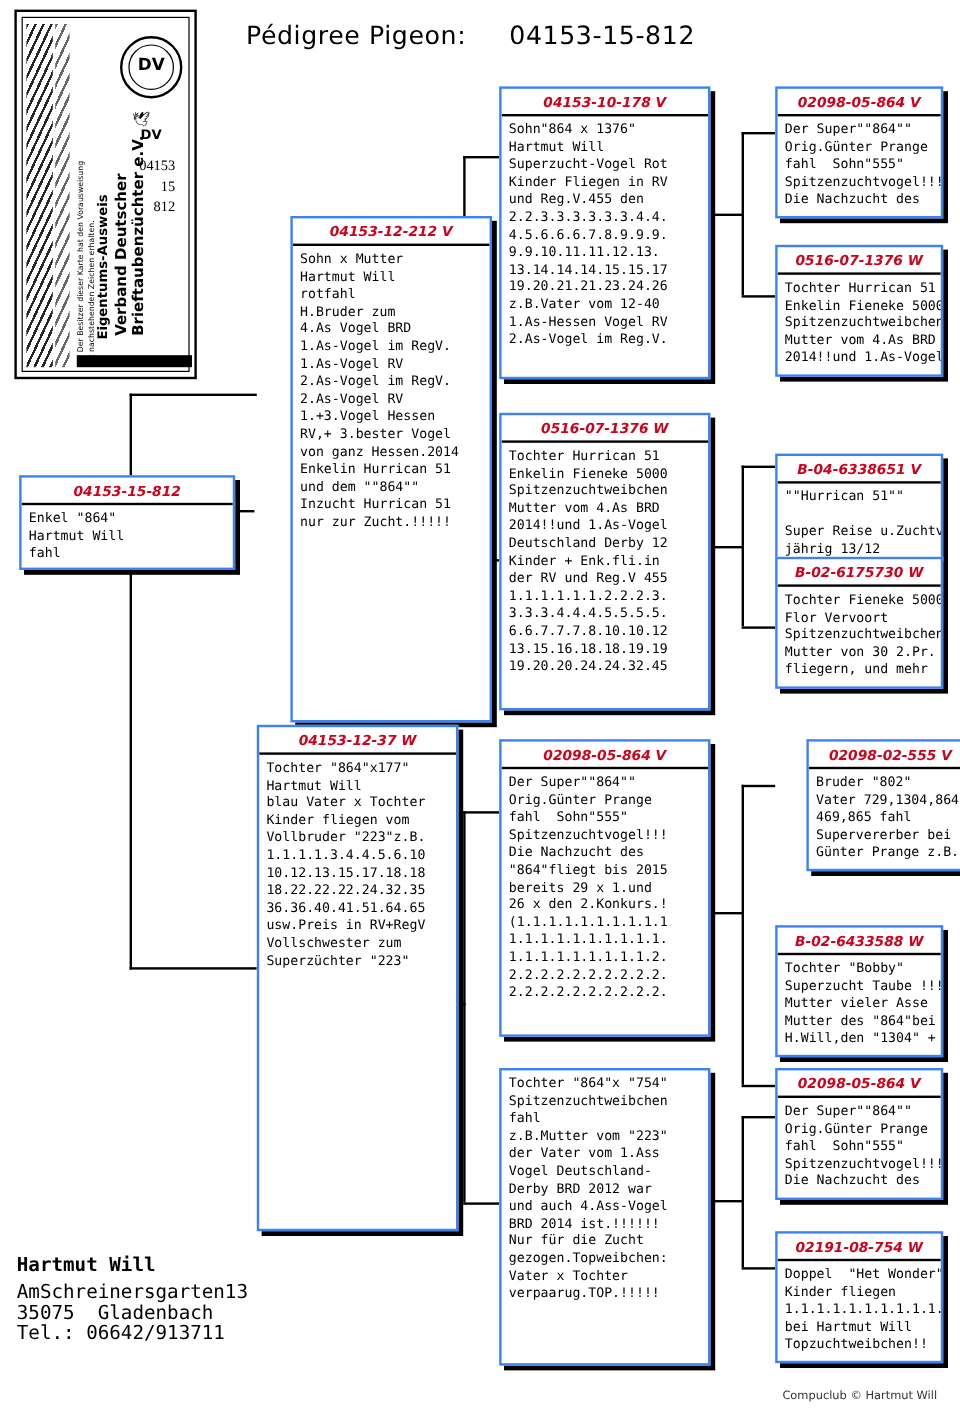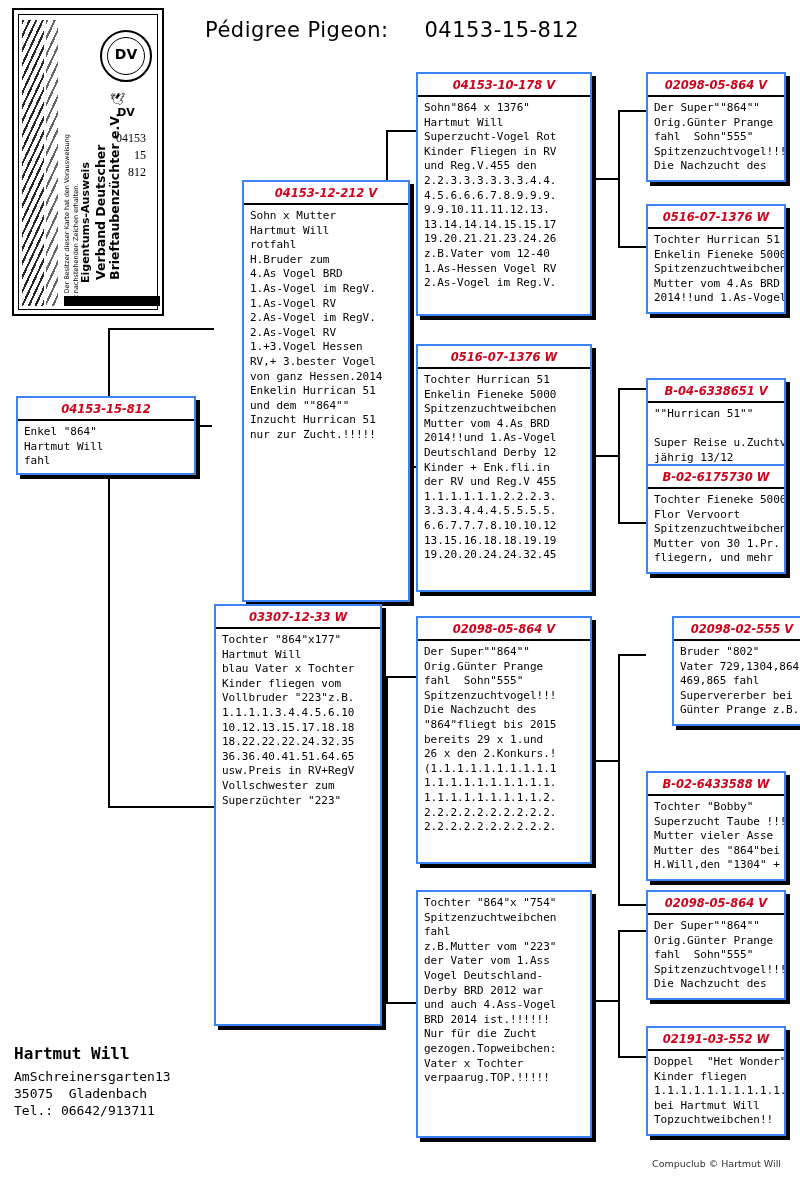--- a/index.html
+++ b/index.html
@@ -211,21 +211,21 @@
     font-family: "DejaVu Sans Mono", monospace;
     font-size: 16px;
     font-weight: bold;
     white-space: pre;
   }
   .owner-addr {
     position: absolute;
     left: 14px;
     top: 1068px;
     font-family: "DejaVu Sans Mono", monospace;
-    font-size: 13px;
+    font-size: 16px;
     line-height: 17px;
     white-space: pre;
   }
   .credit {
     position: absolute;
     left: 652px;
     top: 1158px;
     font-family: "DejaVu Sans", sans-serif;
     font-size: 9.5px;
     white-space: pre;
@@ -323,21 +323,21 @@
 1.+3.Vogel Hessen
 RV,+ 3.bester Vogel
 von ganz Hessen.2014
 Enkelin Hurrican 51
 und dem ""864""
 Inzucht Hurrican 51
 nur zur Zucht.!!!!!</span>
   </div>
 
   <div class="box" style="left:214px; top:604px; width:168px; height:422px;">
-    <span class="hdr">03307-12-33 W</span>
+    <span class="hdr">04153-12-37 W</span>
     <span class="body">Tochter "864"x177"
 Hartmut Will
 blau Vater x Tochter
 Kinder fliegen vom
 Vollbruder "223"z.B.
 1.1.1.1.3.4.4.5.6.10
 10.12.13.15.17.18.18
 18.22.22.22.24.32.35
 36.36.40.41.51.64.65
 usw.Preis in RV+RegV
@@ -437,21 +437,21 @@
 Super Reise u.Zuchtv
 jährig 13/12
 1.Pr.FG geg.3170 Tb.</span>
   </div>
 
   <div class="box" style="left:646px; top:464px; width:140px; height:110px;">
     <span class="hdr">B-02-6175730 W</span>
     <span class="body">Tochter Fieneke 5000
 Flor Vervoort
 Spitzenzuchtweibchen
-Mutter von 30 1.Pr.
+Mutter von 30 2.Pr.
 fliegern, und mehr</span>
   </div>
 
   <div class="box" style="left:672px; top:616px; width:140px; height:110px;">
     <span class="hdr">02098-02-555 V</span>
     <span class="body">Bruder "802"
 Vater 729,1304,864,
 469,865 fahl
 Supervererber bei
 Günter Prange z.B.</span>
@@ -469,21 +469,21 @@
   <div class="box" style="left:646px; top:890px; width:140px; height:110px;">
     <span class="hdr">02098-05-864 V</span>
     <span class="body">Der Super""864""
 Orig.Günter Prange
 fahl  Sohn"555"
 Spitzenzuchtvogel!!!
 Die Nachzucht des</span>
   </div>
 
   <div class="box" style="left:646px; top:1026px; width:140px; height:110px;">
-    <span class="hdr">02191-03-552 W</span>
+    <span class="hdr">02191-08-754 W</span>
     <span class="body">Doppel  "Het Wonder"
 Kinder fliegen
 1.1.1.1.1.1.1.1.1.1.
 bei Hartmut Will
 Topzuchtweibchen!!</span>
   </div>
 
   <div class="owner-name">Hartmut Will</div>
   <div class="owner-addr">AmSchreinersgarten13
 35075  Gladenbach

